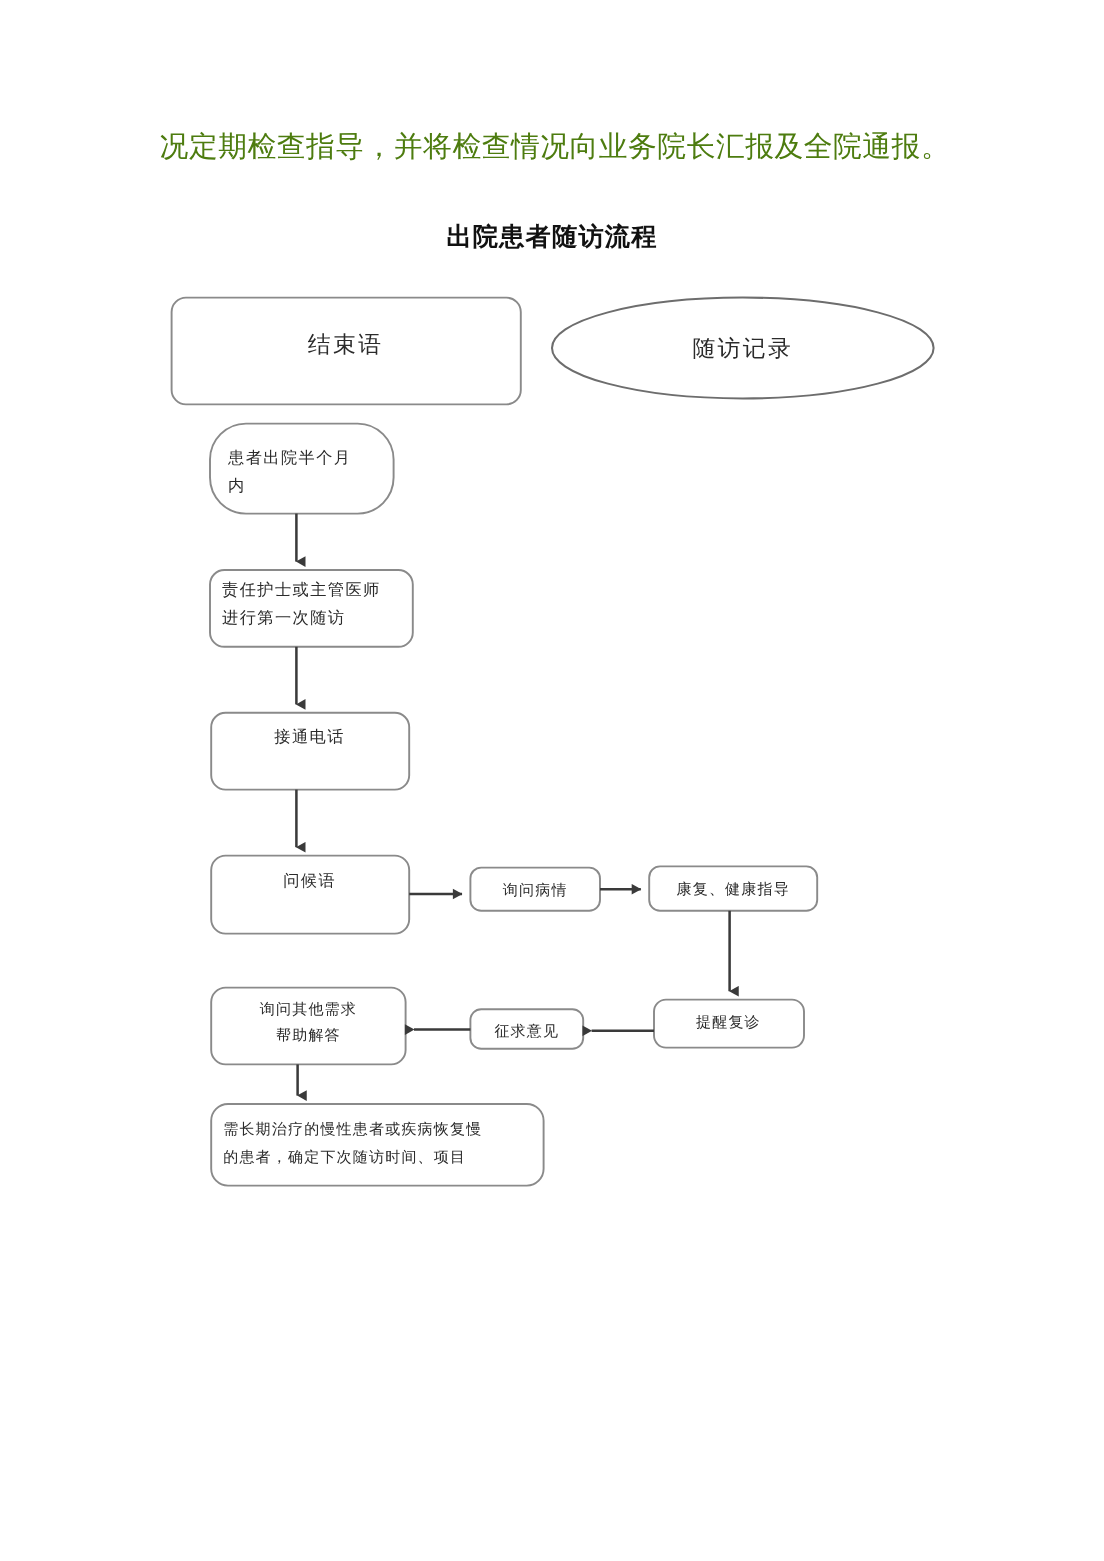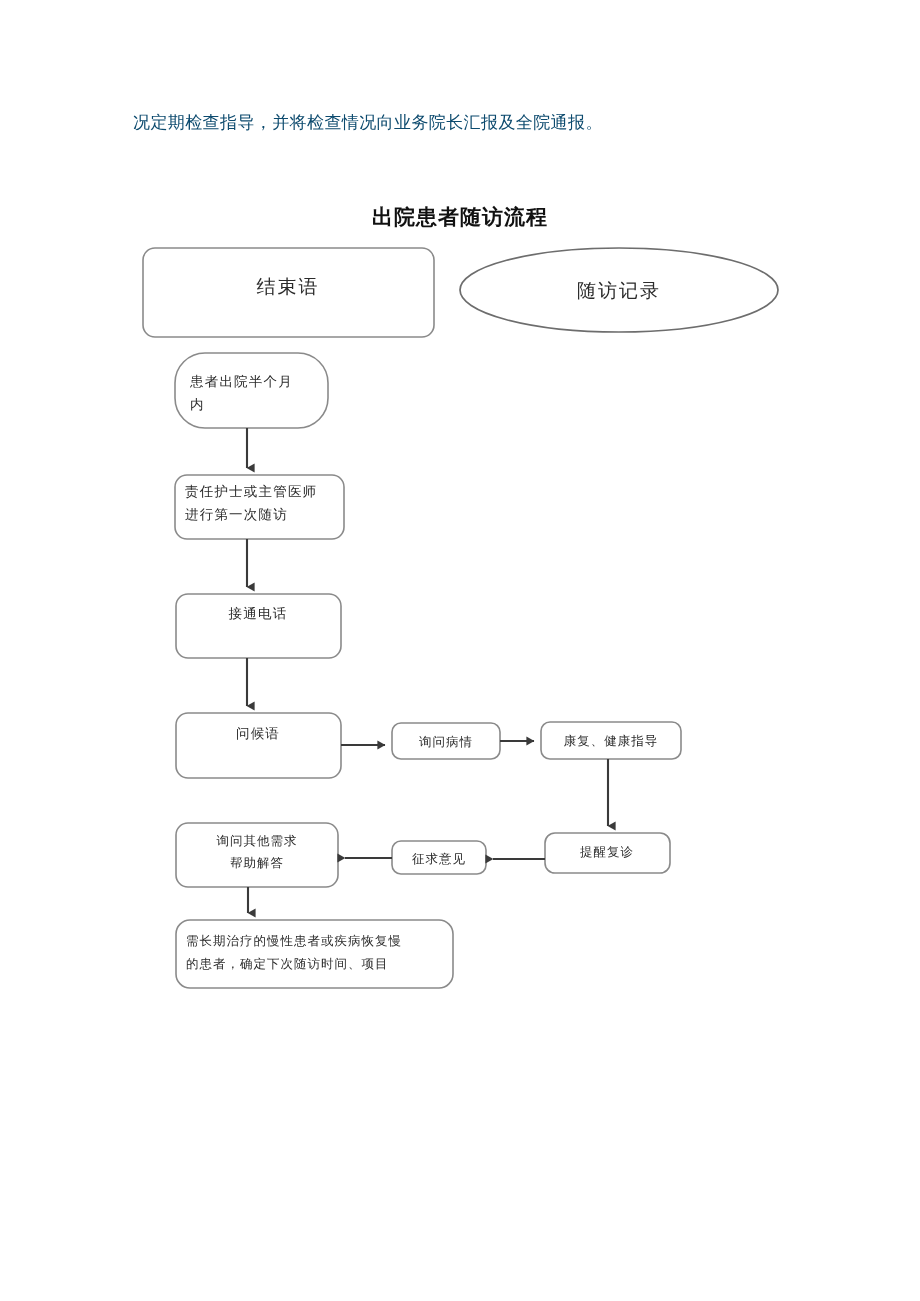--- a/index.html
+++ b/index.html
@@ -19,38 +19,37 @@
     position: absolute;
     inset: 0;
     background: #ffffff;
   }
   .body-text {
     position: absolute;
     left: 133px;
     top: 108px;
     width: 700px;
     font-family: "Liberation Serif", serif;
-    font-size: 17px;
+    font-size: 24px;
     line-height: 30px;
     letter-spacing: 0.4px;
-    color: #0c4a6e;
+    color: #4d7c0f;
     white-space: nowrap;
   }
   .flow-title {
     position: absolute;
     left: 0;
     top: 183px;
     width: 920px;
     text-align: center;
     font-family: Liberation Serif, serif;
     font-size: 21px;
     font-weight: bold;
     letter-spacing: 1px;
     color: #111111;
-    margin-top: 20px;
   }
   .flow-wrap {
     position: absolute;
     left: 0;
     top: 0;
     width: 740px;
     height: 1301px;
   }
   svg.flow {
     display: block;

